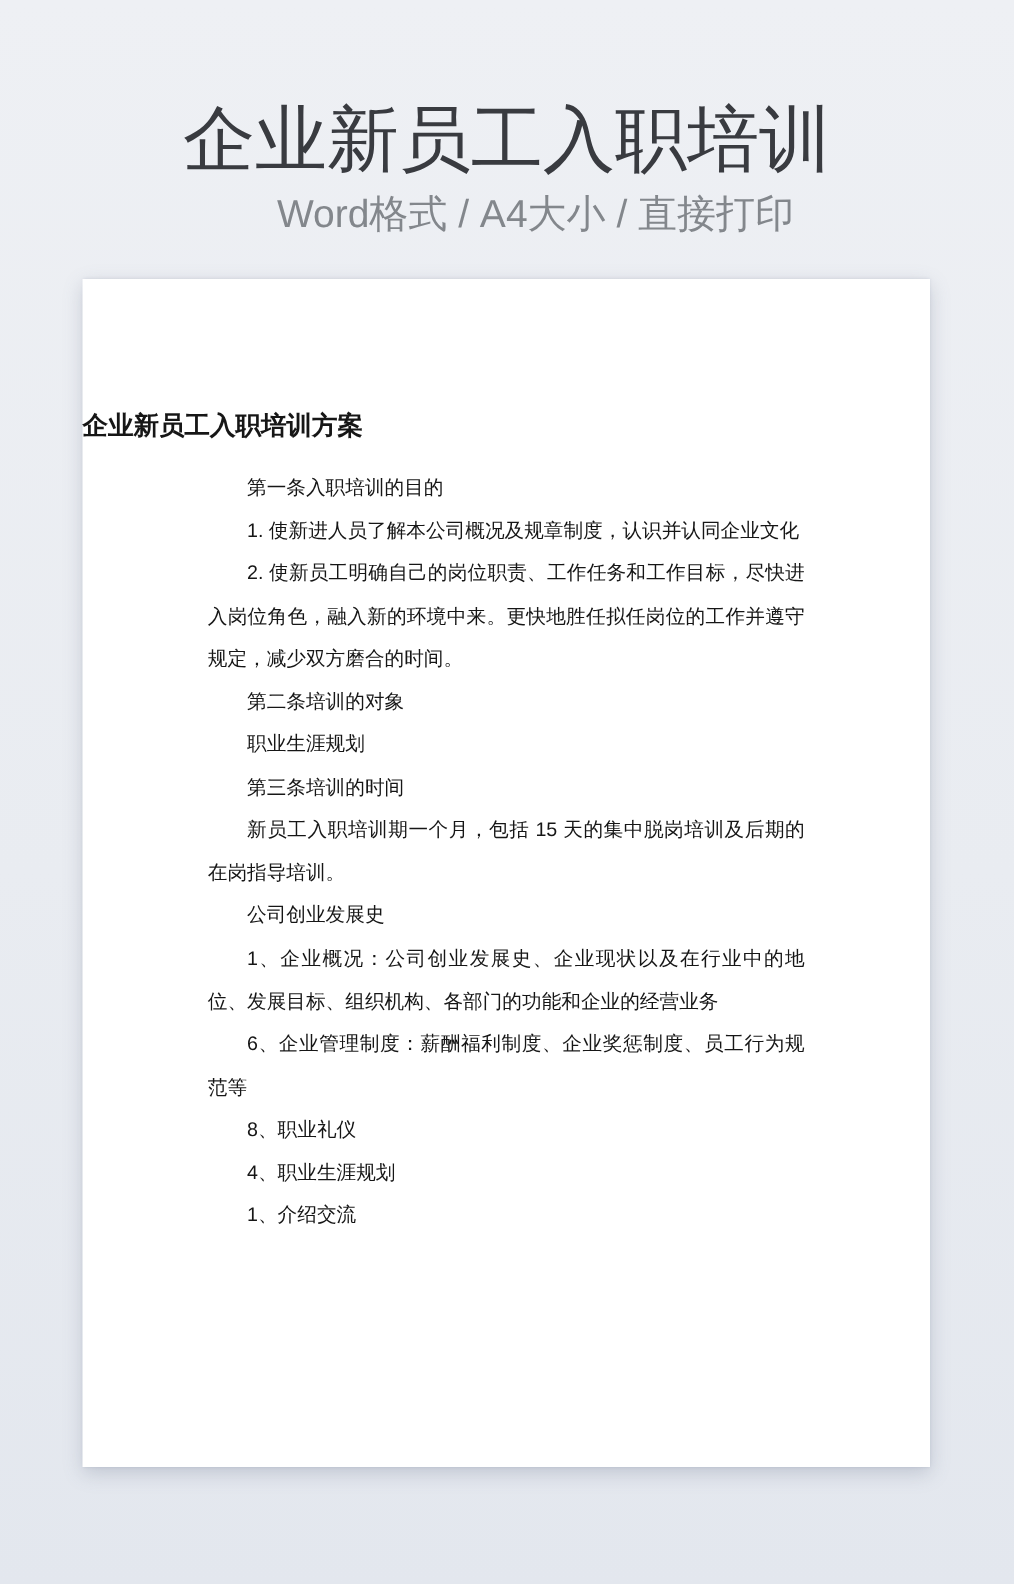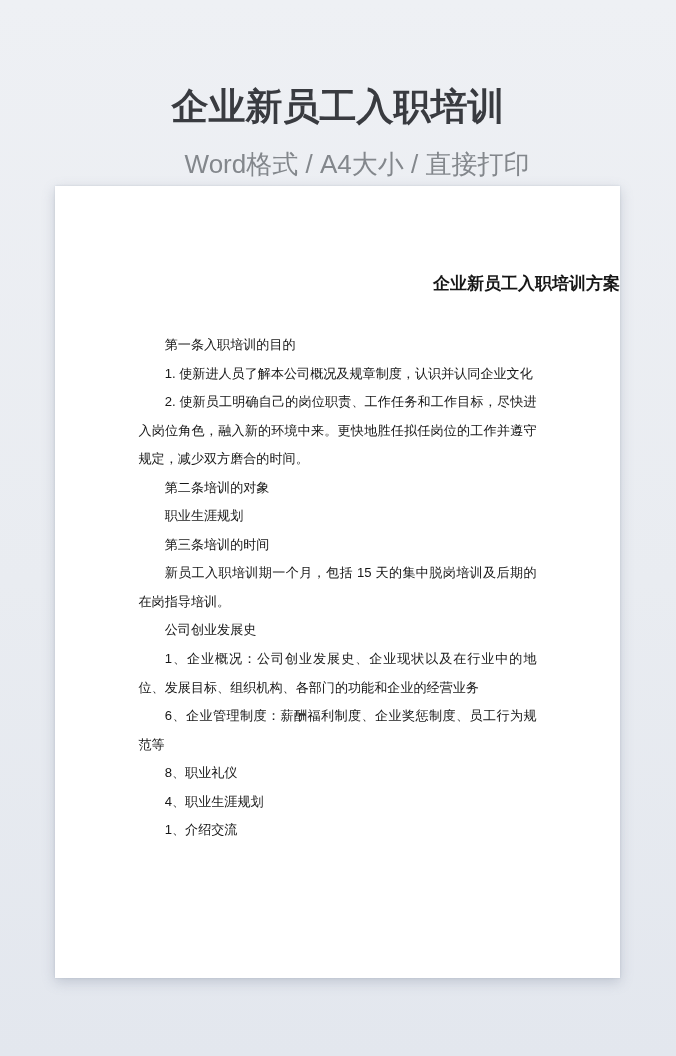--- a/index.html
+++ b/index.html
@@ -19,24 +19,24 @@
     overflow: hidden;
     position: relative;
     background: linear-gradient(180deg, var(--background-top) 0%, var(--background-mid) 55%, var(--background-bottom) 100%);
     font-family: "Liberation Sans", "DejaVu Sans", sans-serif;
   }
   .banner {
     padding-top: 67px;
     text-align: center;
   }
   .banner-title {
-    margin: 17px;
-    font-size: 37px;
+    margin: 4px;
+    font-size: 48px;
     line-height: 46px;
-    font-weight: 700;
+    font-weight: 400;
     color: var(--banner-title);
   }
   .banner-subtitle {
     margin-top: 8px;
     font-size: 26px;
     line-height: 34px;
     font-weight: 400;
     color: var(--banner-subtitle);
     padding-left: 38px;
   }
@@ -44,29 +44,29 @@
     position: absolute;
     left: 55px;
     top: 186px;
     width: 565px;
     height: 792px;
     background: var(--paper);
     box-shadow: 0 0 2px rgba(120,130,150,0.22), 0 4px 12px rgba(100,112,135,0.28);
   }
   .doc-title {
     padding-top: 86px;
-    text-align: right;
+    text-align: left;
     font-size: 17px;
     line-height: 24px;
     font-weight: 700;
     color: var(--doc-text);
   }
   .doc-body {
     width: 398px;
-    margin: 35px auto 0;
+    margin: 15px auto 0;
   }
   .doc-body p {
     margin: 0;
     font-size: 13.1px;
     line-height: 28.55px;
     text-indent: 2em;
     text-align: justify;
     color: var(--doc-text);
   }
 </style>

